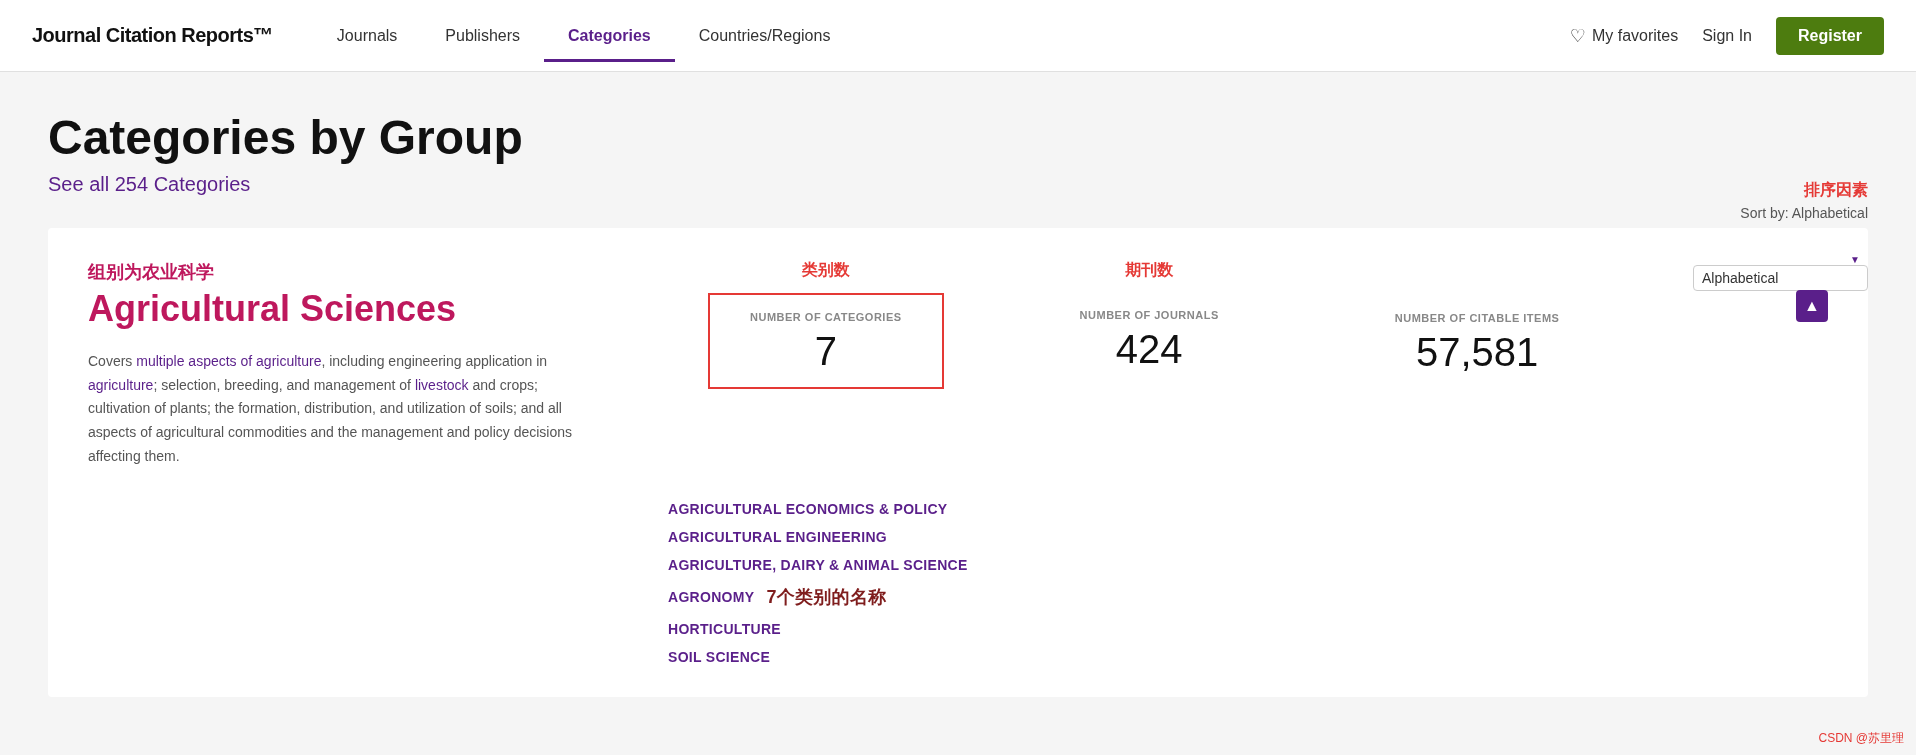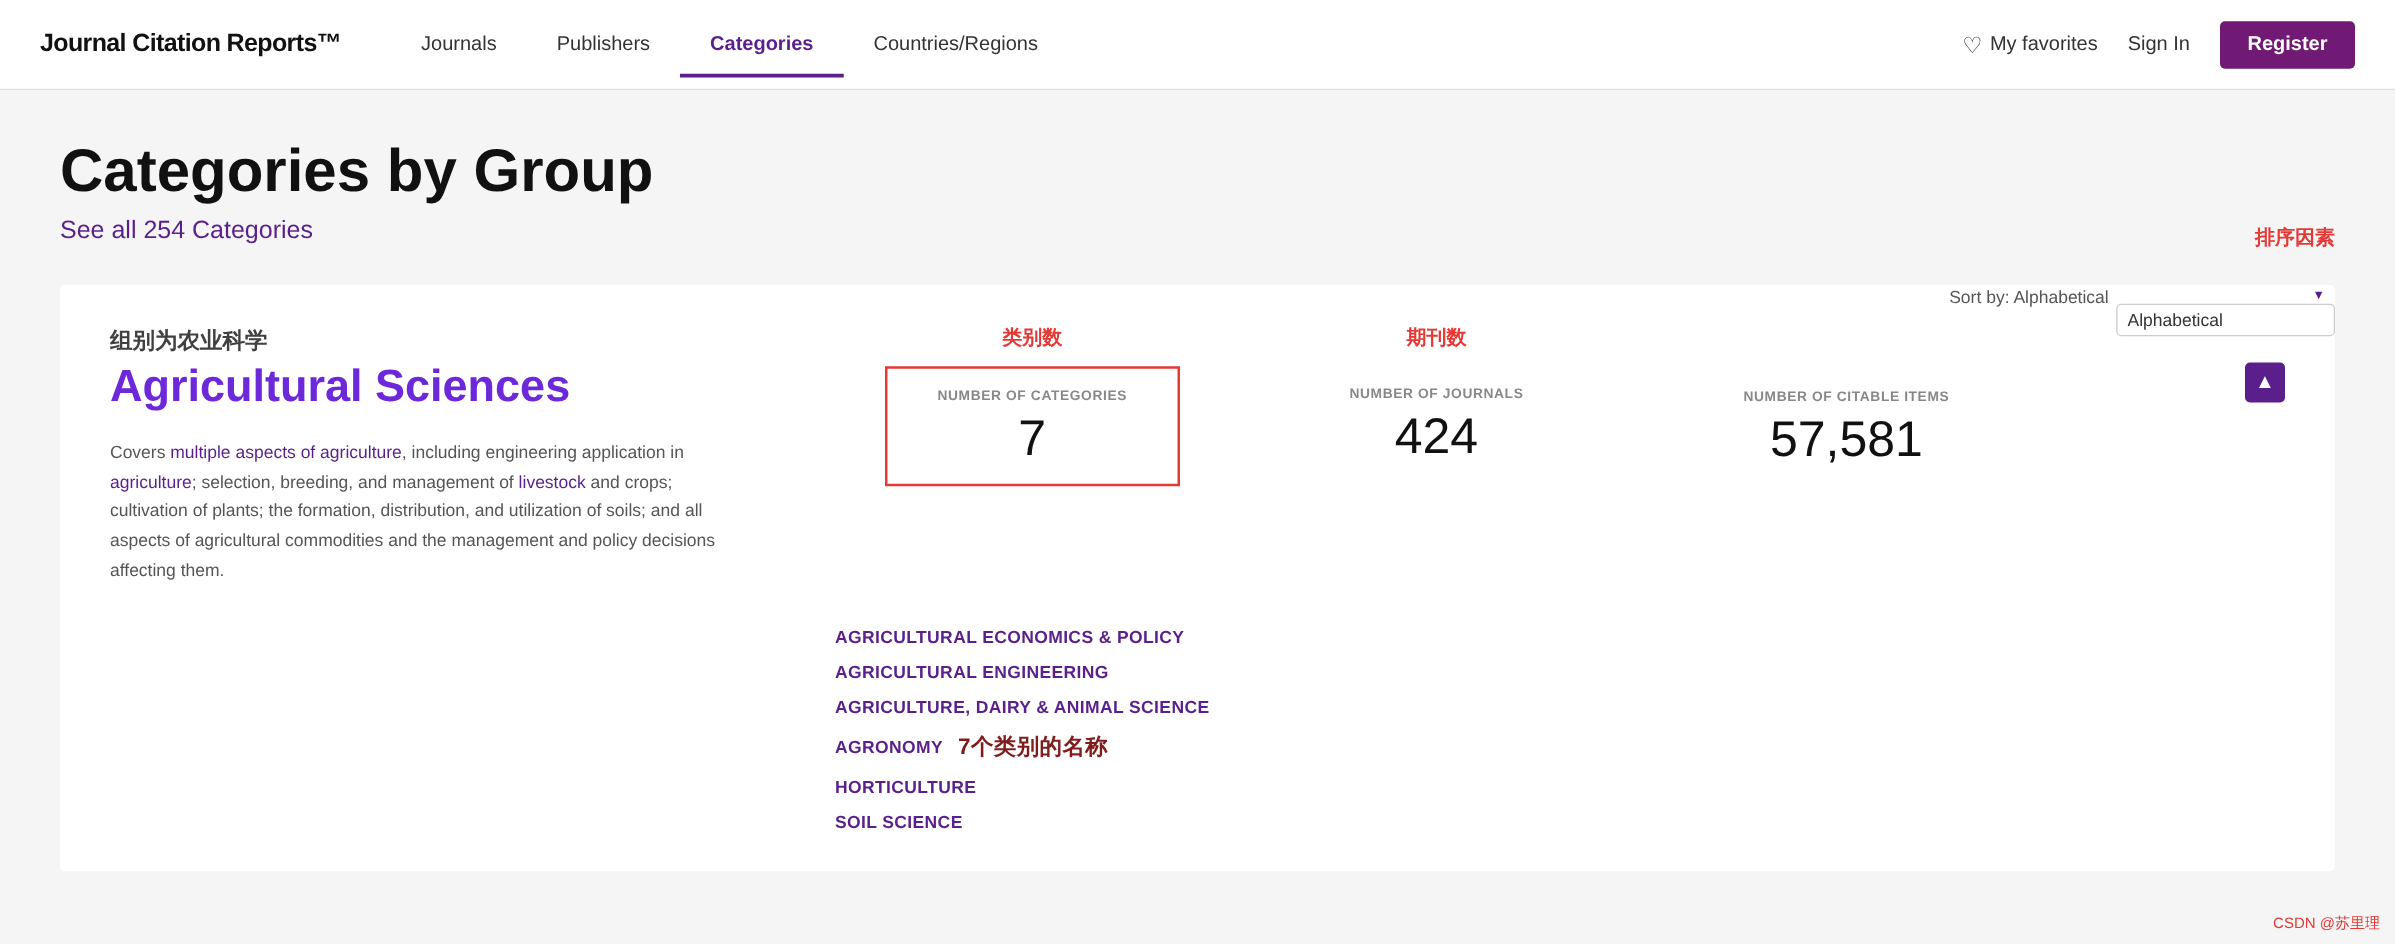--- a/index.html
+++ b/index.html
@@ -72,21 +72,21 @@
     }
     .heart-icon { color: #333; font-size: 18px; }
     .signin-btn {
       font-size: 16px;
       color: #333;
       cursor: pointer;
       background: none;
       border: none;
     }
     .register-btn {
-      background: #701a75;
+      background: #4d7c0f;
       color: #fff;
       border: none;
       padding: 10px 22px;
       font-size: 16px;
       font-weight: 600;
       cursor: pointer;
       border-radius: 4px;
     }
 
     
@@ -160,42 +160,43 @@
       position: absolute;
       right: 8px;
       top: 50%;
       transform: translateY(-50%);
       font-size: 10px;
       color: #5a1f8a;
       pointer-events: none;
     }
     .sort-dropdown {
       display: flex;
-      align-items: center;
+      align-items: flex-end;
       gap: 6px;
+      flex-direction: column;
     }
 
     .group-header-row {
       display: flex;
       align-items: flex-start;
       gap: 40px;
     }
     .group-left {
       flex: 0 0 580px;
     }
     .group-cn-label {
       font-size: 18px;
-      color: #404040;
+      color: #be185d;
       font-weight: 600;
       margin-bottom: 4px;
     }
     .group-name {
       font-size: 36px;
       font-weight: 700;
-      color: #6d28d9;
+      color: #be185d;
       margin-bottom: 20px;
     }
     .group-description {
       font-size: 14px;
       color: #555;
       line-height: 1.7;
       max-width: 500px;
     }
     .group-description .highlight {
       color: #5a1f8a;

